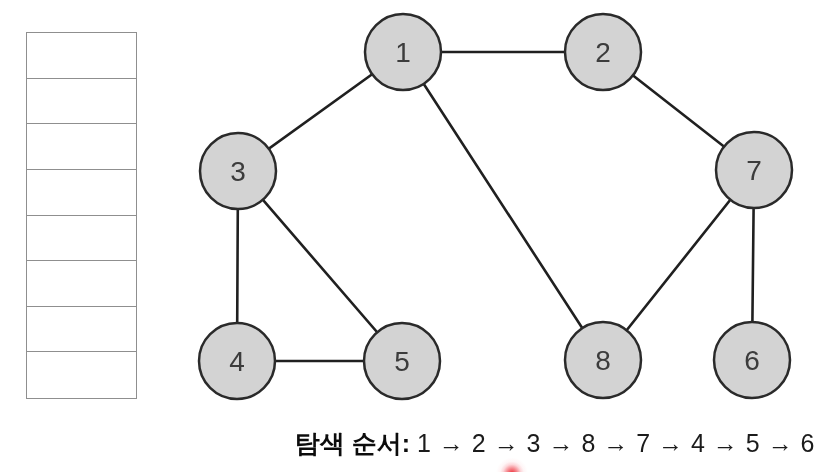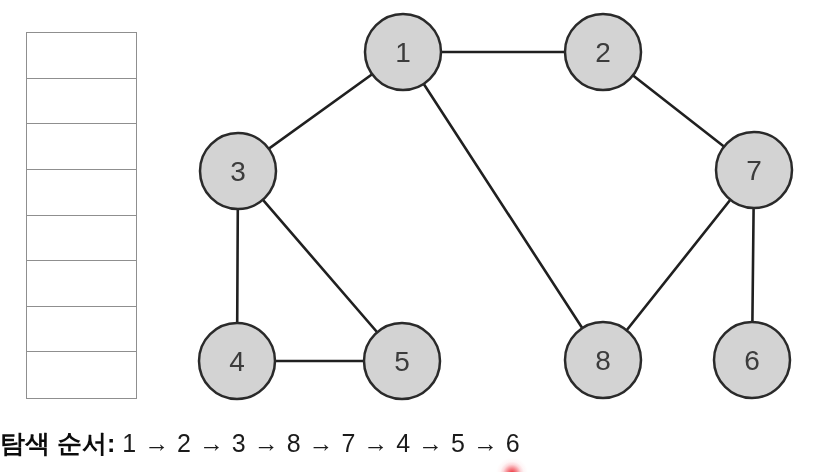--- a/index.html
+++ b/index.html
@@ -37,21 +37,21 @@
     top: 0;
   }
   .graph-edge {
     stroke-linecap: round;
   }
   .caption {
     position: absolute;
     left: 0;
     top: 427px;
     width: 815px;
-    text-align: left;
+    text-align: right;
     font-size: 25px;
     line-height: 32px;
     color: #1b1b1b;
     white-space: nowrap;
   }
   .caption .lbl {
     font-weight: bold;
     color: #0c0c0c;
     margin-right: 7px;
   }

